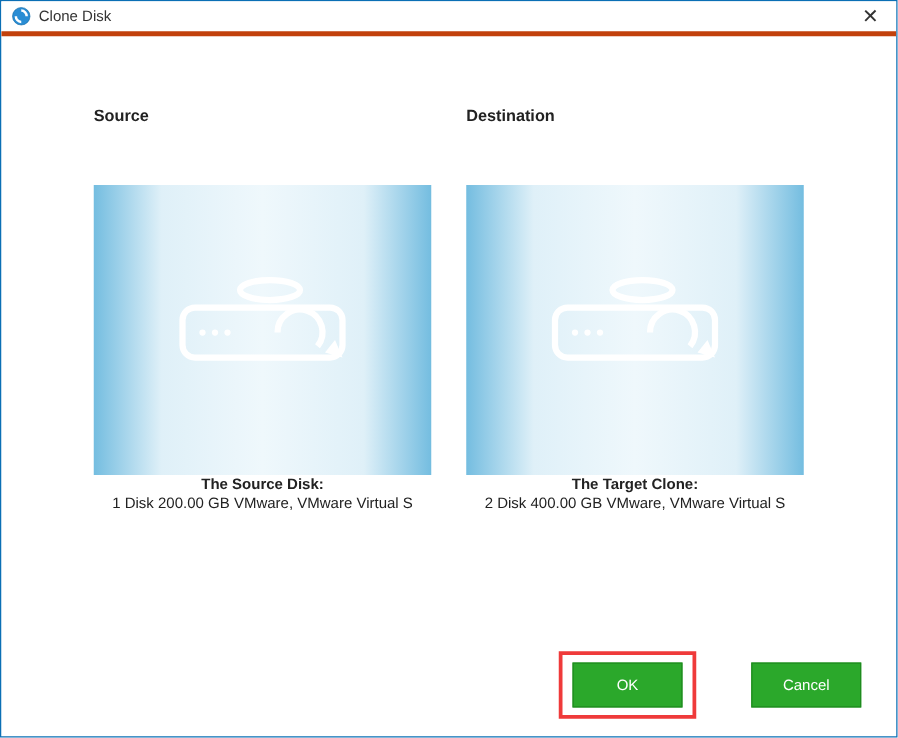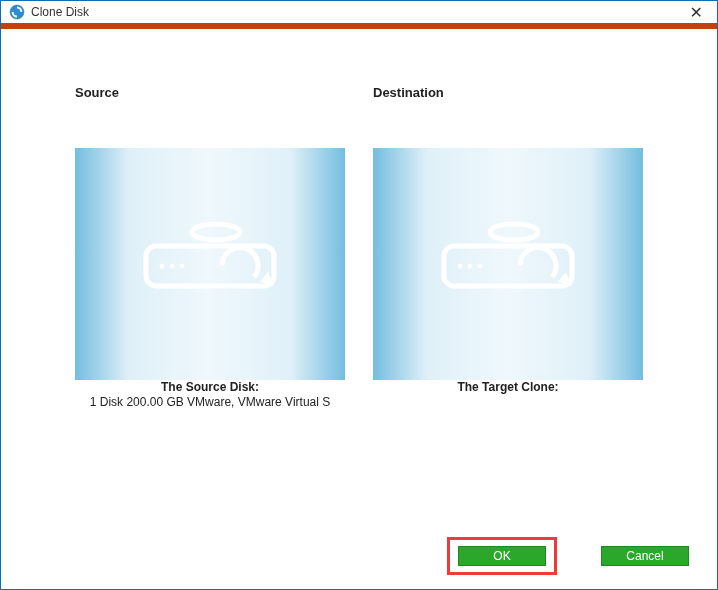--- a/index.html
+++ b/index.html
@@ -8,21 +8,21 @@
       font-size: 12px;
       background: #fff;
       width: 718px;
       height: 590px;
       border: 1px solid #0b6fb5;
       position: relative;
     }
     .titlebar {
       height: 28px;
       background: #fff;
-      border-bottom: 6px solid #c2410c;
+      border-bottom: 4px solid #c2410c;
       display: flex;
       align-items: center;
       padding: 0 8px;
     }
     .titlebar .icon {
       width: 16px;
       height: 16px;
       margin-right: 6px;
       display: inline-flex;
       align-items: center;
@@ -86,21 +86,21 @@
     .button-row {
       position: absolute;
       bottom: 14px;
       right: 28px;
       display: flex;
       gap: 44px;
       align-items: center;
     }
     .btn {
       width: 88px;
-      height: 20px;
+      height: 36px;
       background: #2ba82b;
       color: #fff;
       border: 1px solid #1f8a1f;
       font-size: 12px;
       display: flex;
       align-items: center;
       justify-content: center;
       cursor: pointer;
     }
     .ok-highlight {
@@ -149,20 +149,21 @@
         <ellipse cx="76" cy="18" rx="24" ry="8" fill="none" stroke="#fff" stroke-width="5"></ellipse>
         <path d="M 16,32 L 124,32 A 10,10 0 0 1 134,42 L 134,62 A 10,10 0 0 1 124,72 L 16,72 A 10,10 0 0 1 6,62 L 6,42 A 10,10 0 0 1 16,32 Z" fill="none" stroke="#fff" stroke-width="5"></path>
         <circle cx="22" cy="52" r="2.5" fill="#fff"></circle>
         <circle cx="32" cy="52" r="2.5" fill="#fff"></circle>
         <circle cx="42" cy="52" r="2.5" fill="#fff"></circle>
         <path d="M 100,52 m -18,0 a 18,18 0 1 1 32,11" fill="none" stroke="#fff" stroke-width="5"></path>
         <path d="M 128,58 L 134,72 L 120,68 Z" fill="#fff"></path>
       </svg>
     </div>
     <div class="section-label">The Target Clone:</div>
+    <div class="disk-desc">2 Disk 400.00 GB VMware,  VMware Virtual S</div>
   </div>
 
 </div>
 
 <div class="button-row">
   <span class="ok-highlight">
     <button class="btn">OK</button>
   </span>
   <button class="btn">Cancel</button>
 </div>

